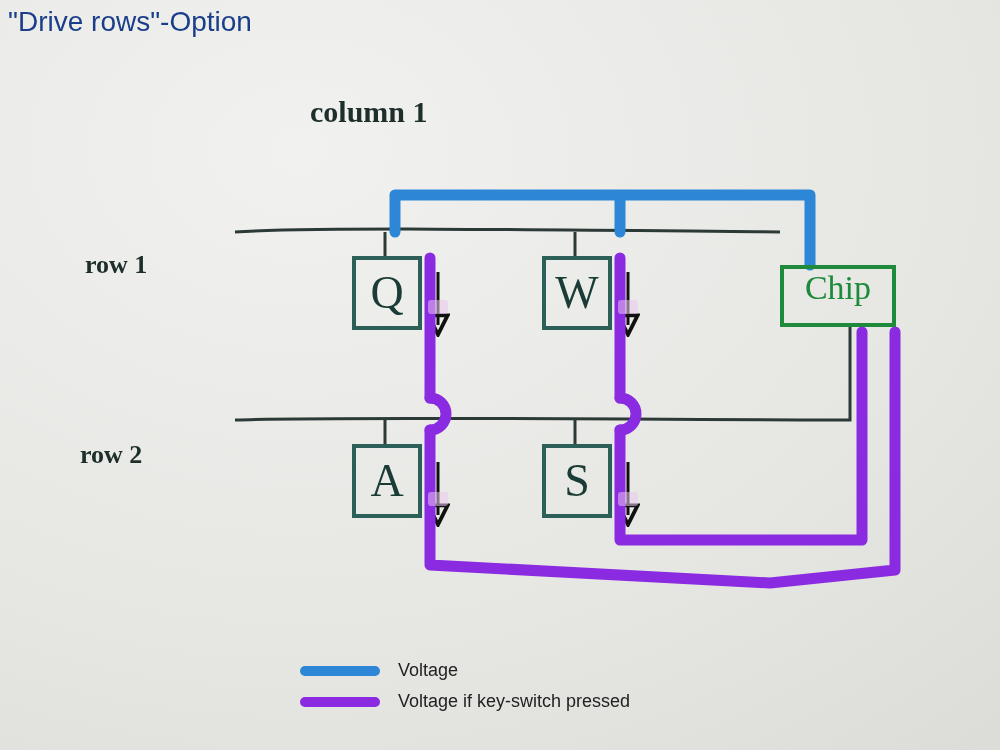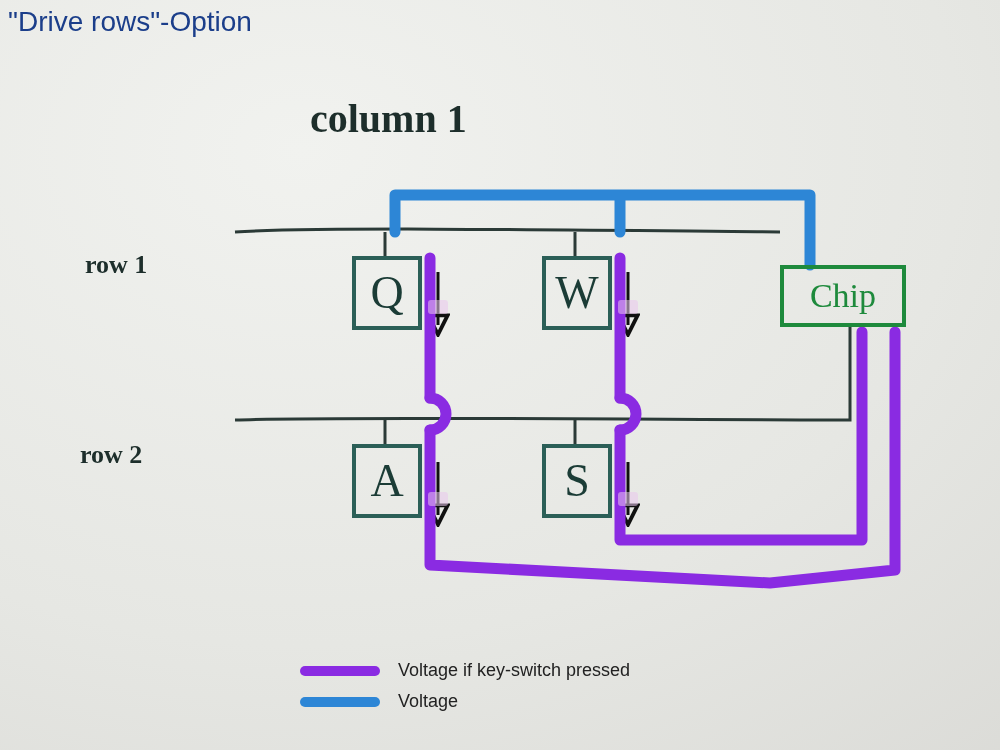--- a/index.html
+++ b/index.html
@@ -27,21 +27,21 @@
     font-size: 28px;
     font-weight: 400;
   }
 
   
   .hand {
     font-family: "Segoe Script", "Comic Sans MS", cursive;
     color: #1d2e2b;
     font-weight: 600;
   }
-  .col-label { position: absolute; font-size: 40px; }
+  .col-label { position: absolute; font-size: 30px; }
   .row-label { position: absolute; font-size: 26px; }
 
   
   .key {
     position: absolute;
     width: 70px;
     height: 74px;
     border: 4px solid #2b5f57;
     background: transparent;
     box-sizing: border-box;
@@ -52,26 +52,25 @@
   .key span {
     font-family: "Segoe Script", "Comic Sans MS", cursive;
     font-size: 46px;
     color: #1b3c36;
     line-height: 1;
   }
 
   
   .chip {
     position: absolute;
-    width: 126px;
+    width: 116px;
     height: 62px;
     border: 4px solid #1e8a3c;
     box-sizing: border-box;
     display: flex;
-    align-items: center;
     justify-content: center;
   }
   .chip span {
     font-family: "Segoe Script", "Comic Sans MS", cursive;
     font-size: 34px;
     color: #1e8a3c;
   }
 
   
   .legend {
@@ -168,22 +167,22 @@
   <div class="key" style="left:542px; top:444px;">
       <span>S</span>
     </div>
 
   <div class="chip" style="left:780px; top:265px;">
     <span>Chip</span>
   </div>
 
   <div class="legend">
     <div class="legend-row">
+      <div class="legend-swatch" style="background:#2d86d6"></div>
+      <div class="legend-text">Voltage</div>
+    </div>
+    <div class="legend-row">
       <div class="legend-swatch" style="background:#8a2be2"></div>
       <div class="legend-text">Voltage if key-switch pressed</div>
-    </div>
-    <div class="legend-row">
-      <div class="legend-swatch" style="background:#2d86d6"></div>
-      <div class="legend-text">Voltage</div>
     </div>
   </div>
 
 </div>
 
 </body></html>

